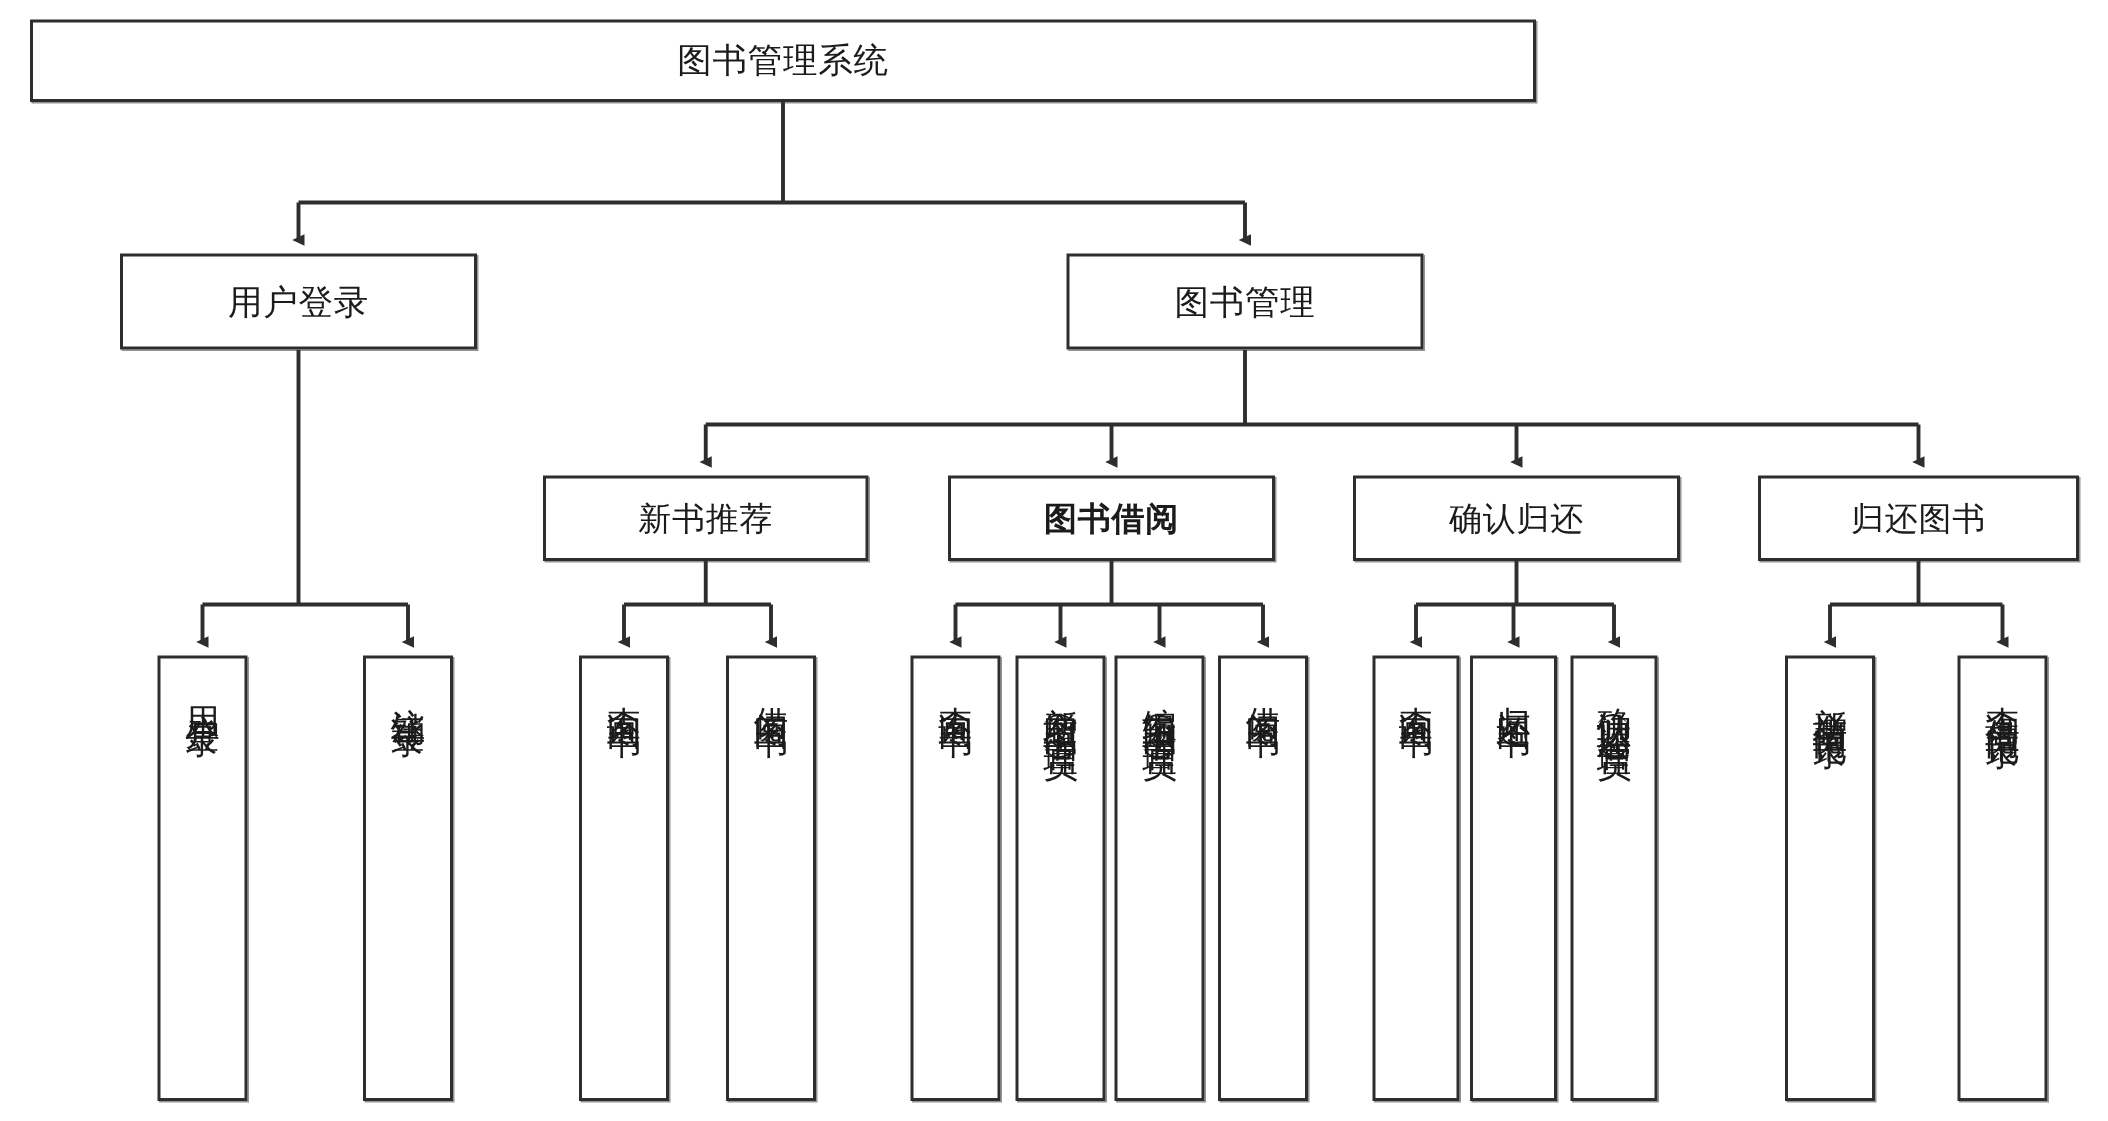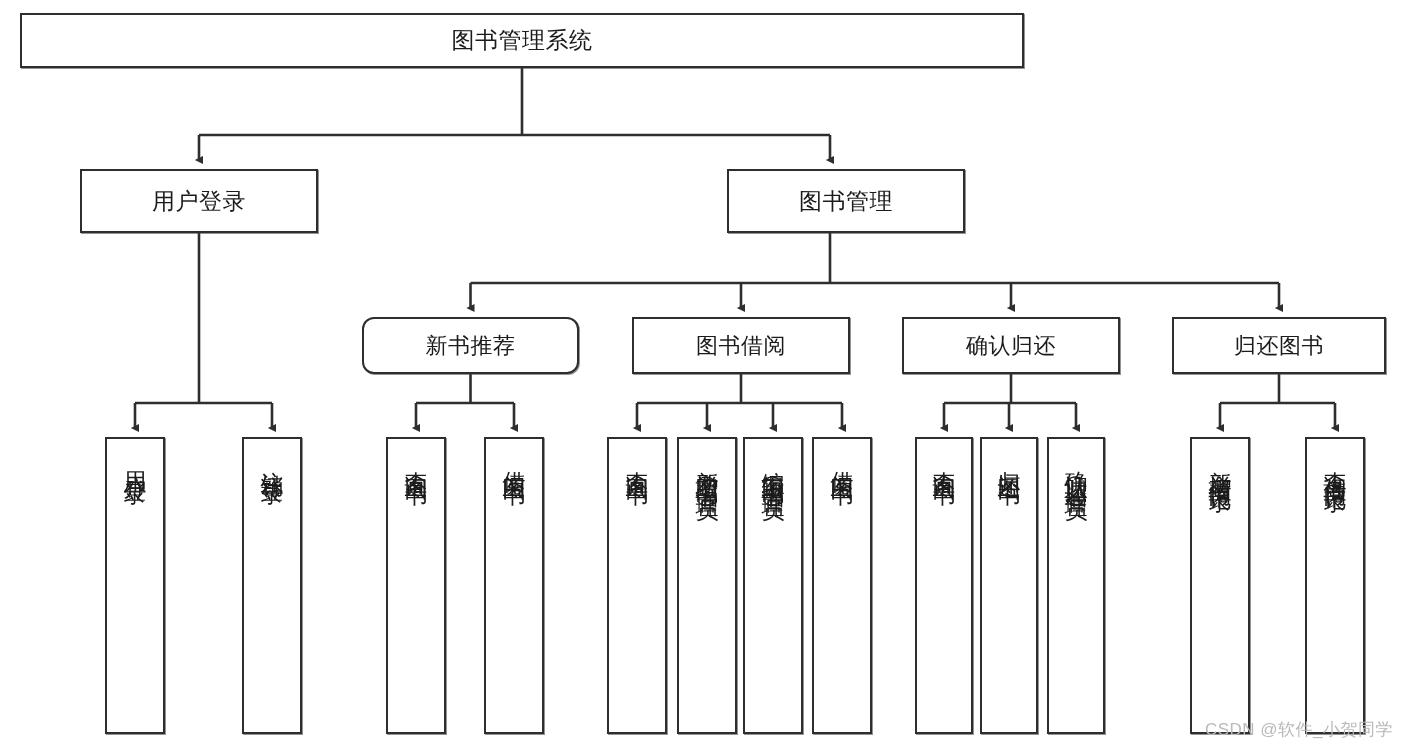--- a/index.html
+++ b/index.html
@@ -117,27 +117,27 @@
       </g>
   </svg>
 
   <div id="node-layer">
       <div class="node-box level1 root" style="left: 20px; top: 13px; width: 1004px; height: 55px;">
         <span class="node-label">图书管理系统</span>
       </div>
       <div class="node-box level2" style="left: 80px; top: 169px; width: 238px; height: 64px;">
         <span class="node-label">用户登录</span>
       </div>
-      <div class="node-box level2" style="left: 711px; top: 169px; width: 238px; height: 64px; margin-left: 16px;">
+      <div class="node-box level2" style="left: 711px; top: 169px; width: 238px; height: 64px;">
         <span class="node-label">图书管理</span>
       </div>
-      <div class="node-box level3" style="left: 362px; top: 317px; width: 217px; height: 57px; border-radius: 12px;">
+      <div class="node-box level3" style="left: 362px; top: 317px; width: 217px; height: 57px;">
         <span class="node-label">新书推荐</span>
       </div>
-      <div class="node-box level3" style="left: 632px; top: 317px; width: 218px; height: 57px;">
+      <div class="node-box level3" style="left: 632px; top: 317px; width: 218px; height: 57px; font-weight: bold;">
         <span class="node-label">图书借阅</span>
       </div>
       <div class="node-box level3" style="left: 902px; top: 317px; width: 218px; height: 57px;">
         <span class="node-label">确认归还</span>
       </div>
       <div class="node-box level3" style="left: 1172px; top: 317px; width: 214px; height: 57px;">
         <span class="node-label">归还图书</span>
       </div>
       <div class="node-box level4 vertical" style="left: 105px; top: 437px; width: 60px; height: 297px;">
         <span class="node-label">用户登录</span>
@@ -173,14 +173,13 @@
         <span class="node-label">确认归还（管理员）</span>
       </div>
       <div class="node-box level4 vertical" style="left: 1190px; top: 437px; width: 60px; height: 297px;">
         <span class="node-label">新增借阅记录</span>
       </div>
       <div class="node-box level4 vertical" style="left: 1305px; top: 437px; width: 60px; height: 297px;">
         <span class="node-label">查询借阅记录</span>
       </div>
     </div>
 
-  <div id="watermark">CSDN @软件_小贺同学</div>
 </div>
 
 </body></html>

